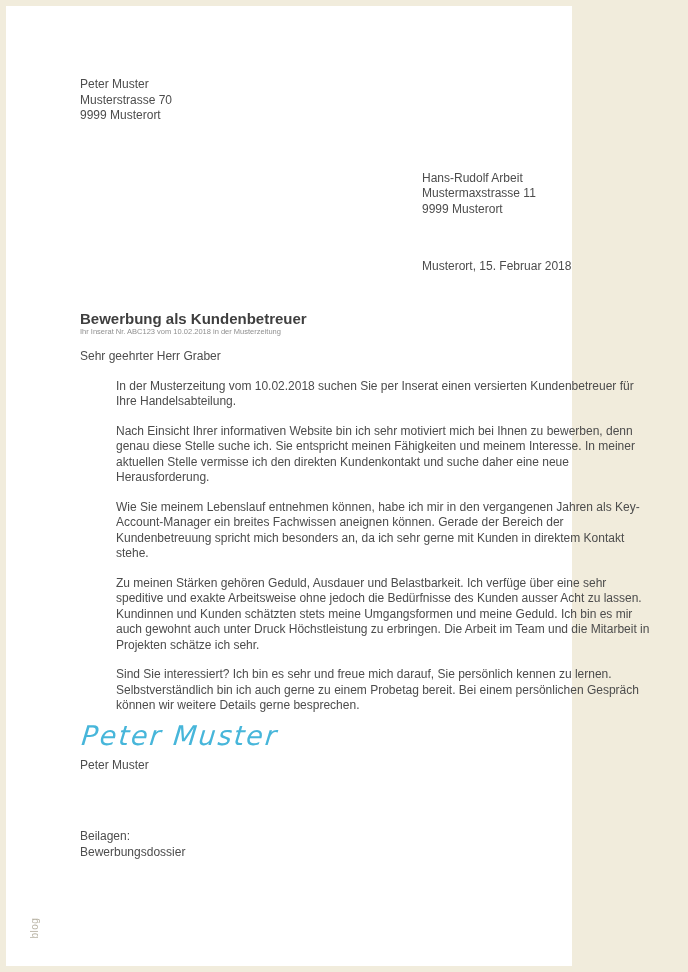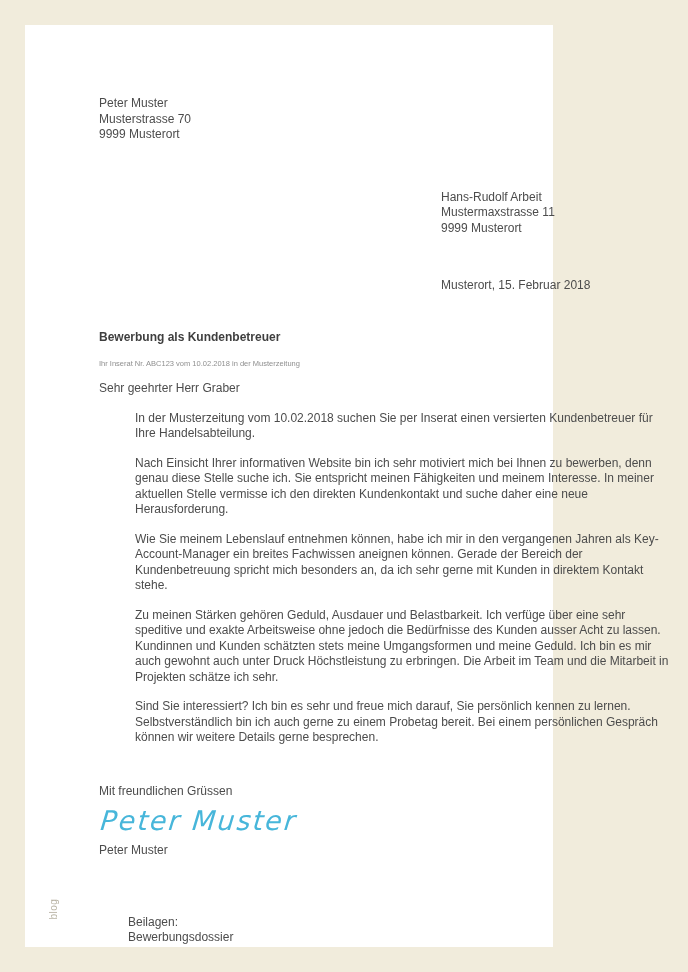--- a/index.html
+++ b/index.html
@@ -5,21 +5,21 @@
   * { margin: 0; padding: 0; box-sizing: border-box; }
   html, body { width: 688px; height: 972px; }
   body {
     font-family: "Liberation Sans", sans-serif;
     background: #f1ecdc;
     position: relative;
   }
   .frame {
     width: 578px;
     height: 972px;
-    padding: 25px;
+    padding: 6px;
     background: #f1ecdc;
   }
   .page {
     background: #ffffff;
     width: 100%;
     height: 100%;
     position: relative;
     color: #4c4c4c;
     font-size: 12px;
     line-height: 15.5px;
@@ -27,43 +27,43 @@
   .content {
     position: absolute;
     left: 74px;
     top: 0;
     width: 540px;
   }
   .sender-block { margin-top: 71px; }
   .addr-line { display: block; }
   .recipient-block { margin-top: 47px; margin-left: 342px; }
   .date-line { margin-top: 42px; margin-left: 342px; }
-  .subject { margin-top: 36px; font-weight: bold; color: #3f3f3f; font-size: 12px; }
+  .subject { margin-top: 36px; font-weight: bold; color: #3f3f3f; font-size: 15px; }
   .subject-note {
     font-size: 7.5px;
     color: #8f8f8f;
     line-height: 10px;
-    margin-top: 14px;
+    margin-top: 1px;
   }
   .salutation { margin-top: 12px; }
   .para { margin-top: 14px; width: 534px; margin-left: 36px; }
   .closing { margin-top: 38px; }
   .signature {
     margin-top: 6px;
     font-family: "DejaVu Sans", sans-serif;
     font-style: italic;
     font-size: 27px;
     line-height: 32px;
     color: #47b6da;
     letter-spacing: 2px;
     transform: skewX(-6deg);
     transform-origin: left bottom;
   }
   .signature-name { margin-top: 6px; }
-  .enclosures { margin-top: 56px; margin-left: 29px; }
+  .enclosures { margin-top: 56px; }
   .watermark {
     position: absolute;
     left: 36px;
     bottom: 28px;
     font-size: 10px;
     color: #b9b4a5;
     transform: rotate(-90deg);
     transform-origin: left bottom;
     letter-spacing: 0.5px;
   }
@@ -93,21 +93,20 @@
       <div class="subject-note">Ihr Inserat Nr. ABC123 vom 10.02.2018 in der Musterzeitung</div>
 
       <div class="salutation">Sehr geehrter Herr Graber</div>
 
       <p class="para">In der Musterzeitung vom 10.02.2018 suchen Sie per Inserat einen versierten Kundenbetreuer für Ihre Handelsabteilung.</p>
       <p class="para">Nach Einsicht Ihrer informativen Website bin ich sehr motiviert mich bei Ihnen zu bewerben, denn genau diese Stelle suche ich. Sie entspricht meinen Fähigkeiten und meinem Interesse. In meiner aktuellen Stelle vermisse ich den direkten Kundenkontakt und suche daher eine neue Herausforderung.</p>
       <p class="para">Wie Sie meinem Lebenslauf entnehmen können, habe ich mir in den vergangenen Jahren als Key-Account-Manager ein breites Fachwissen aneignen können. Gerade der Bereich der Kundenbetreuung spricht mich besonders an, da ich sehr gerne mit Kunden in direktem Kontakt stehe.</p>
       <p class="para">Zu meinen Stärken gehören Geduld, Ausdauer und Belastbarkeit. Ich verfüge über eine sehr speditive und exakte Arbeitsweise ohne jedoch die Bedürfnisse des Kunden ausser Acht zu lassen. Kundinnen und Kunden schätzten stets meine Umgangsformen und meine Geduld. Ich bin es mir auch gewohnt auch unter Druck Höchstleistung zu erbringen. Die Arbeit im Team und die Mitarbeit in Projekten schätze ich sehr.</p>
       <p class="para">Sind Sie interessiert? Ich bin es sehr und freue mich darauf, Sie persönlich kennen zu lernen. Selbstverständlich bin ich auch gerne zu einem Probetag bereit. Bei einem persönlichen Gespräch können wir weitere Details gerne besprechen.</p>
 
-      <div class="closing">Mit freundlichen Grüssen</div>
 
       <div class="signature">Peter Muster</div>
 
       <div class="signature-name">Peter Muster</div>
 
       <div class="enclosures">
         <span class="addr-line">Beilagen:</span>
         <span class="addr-line">Bewerbungsdossier</span>
       </div>
 

